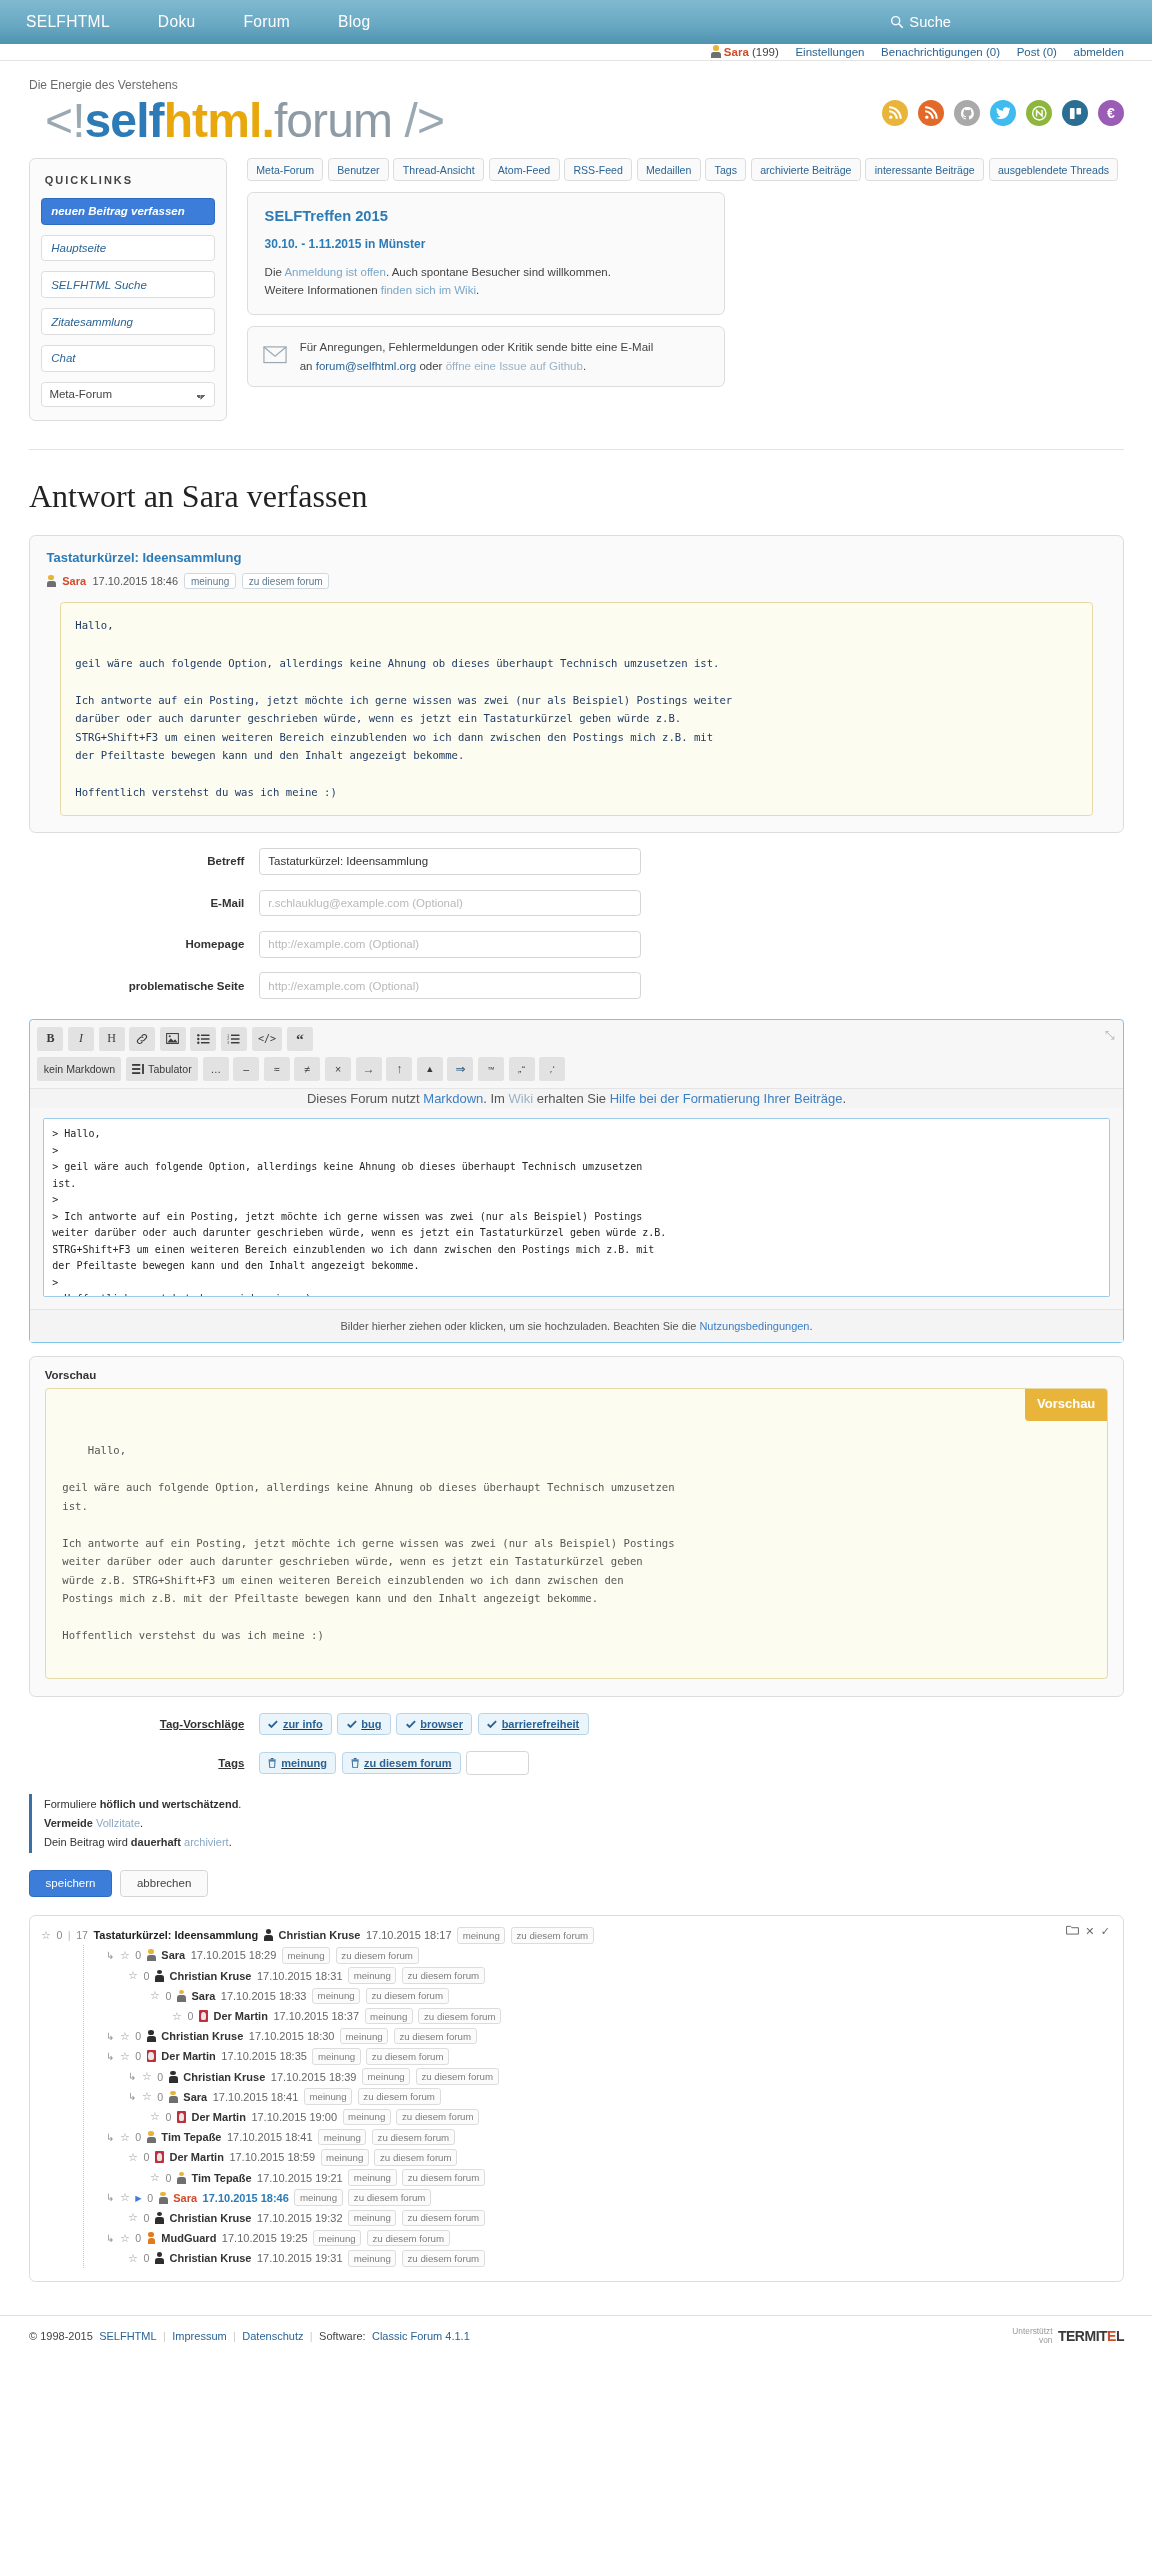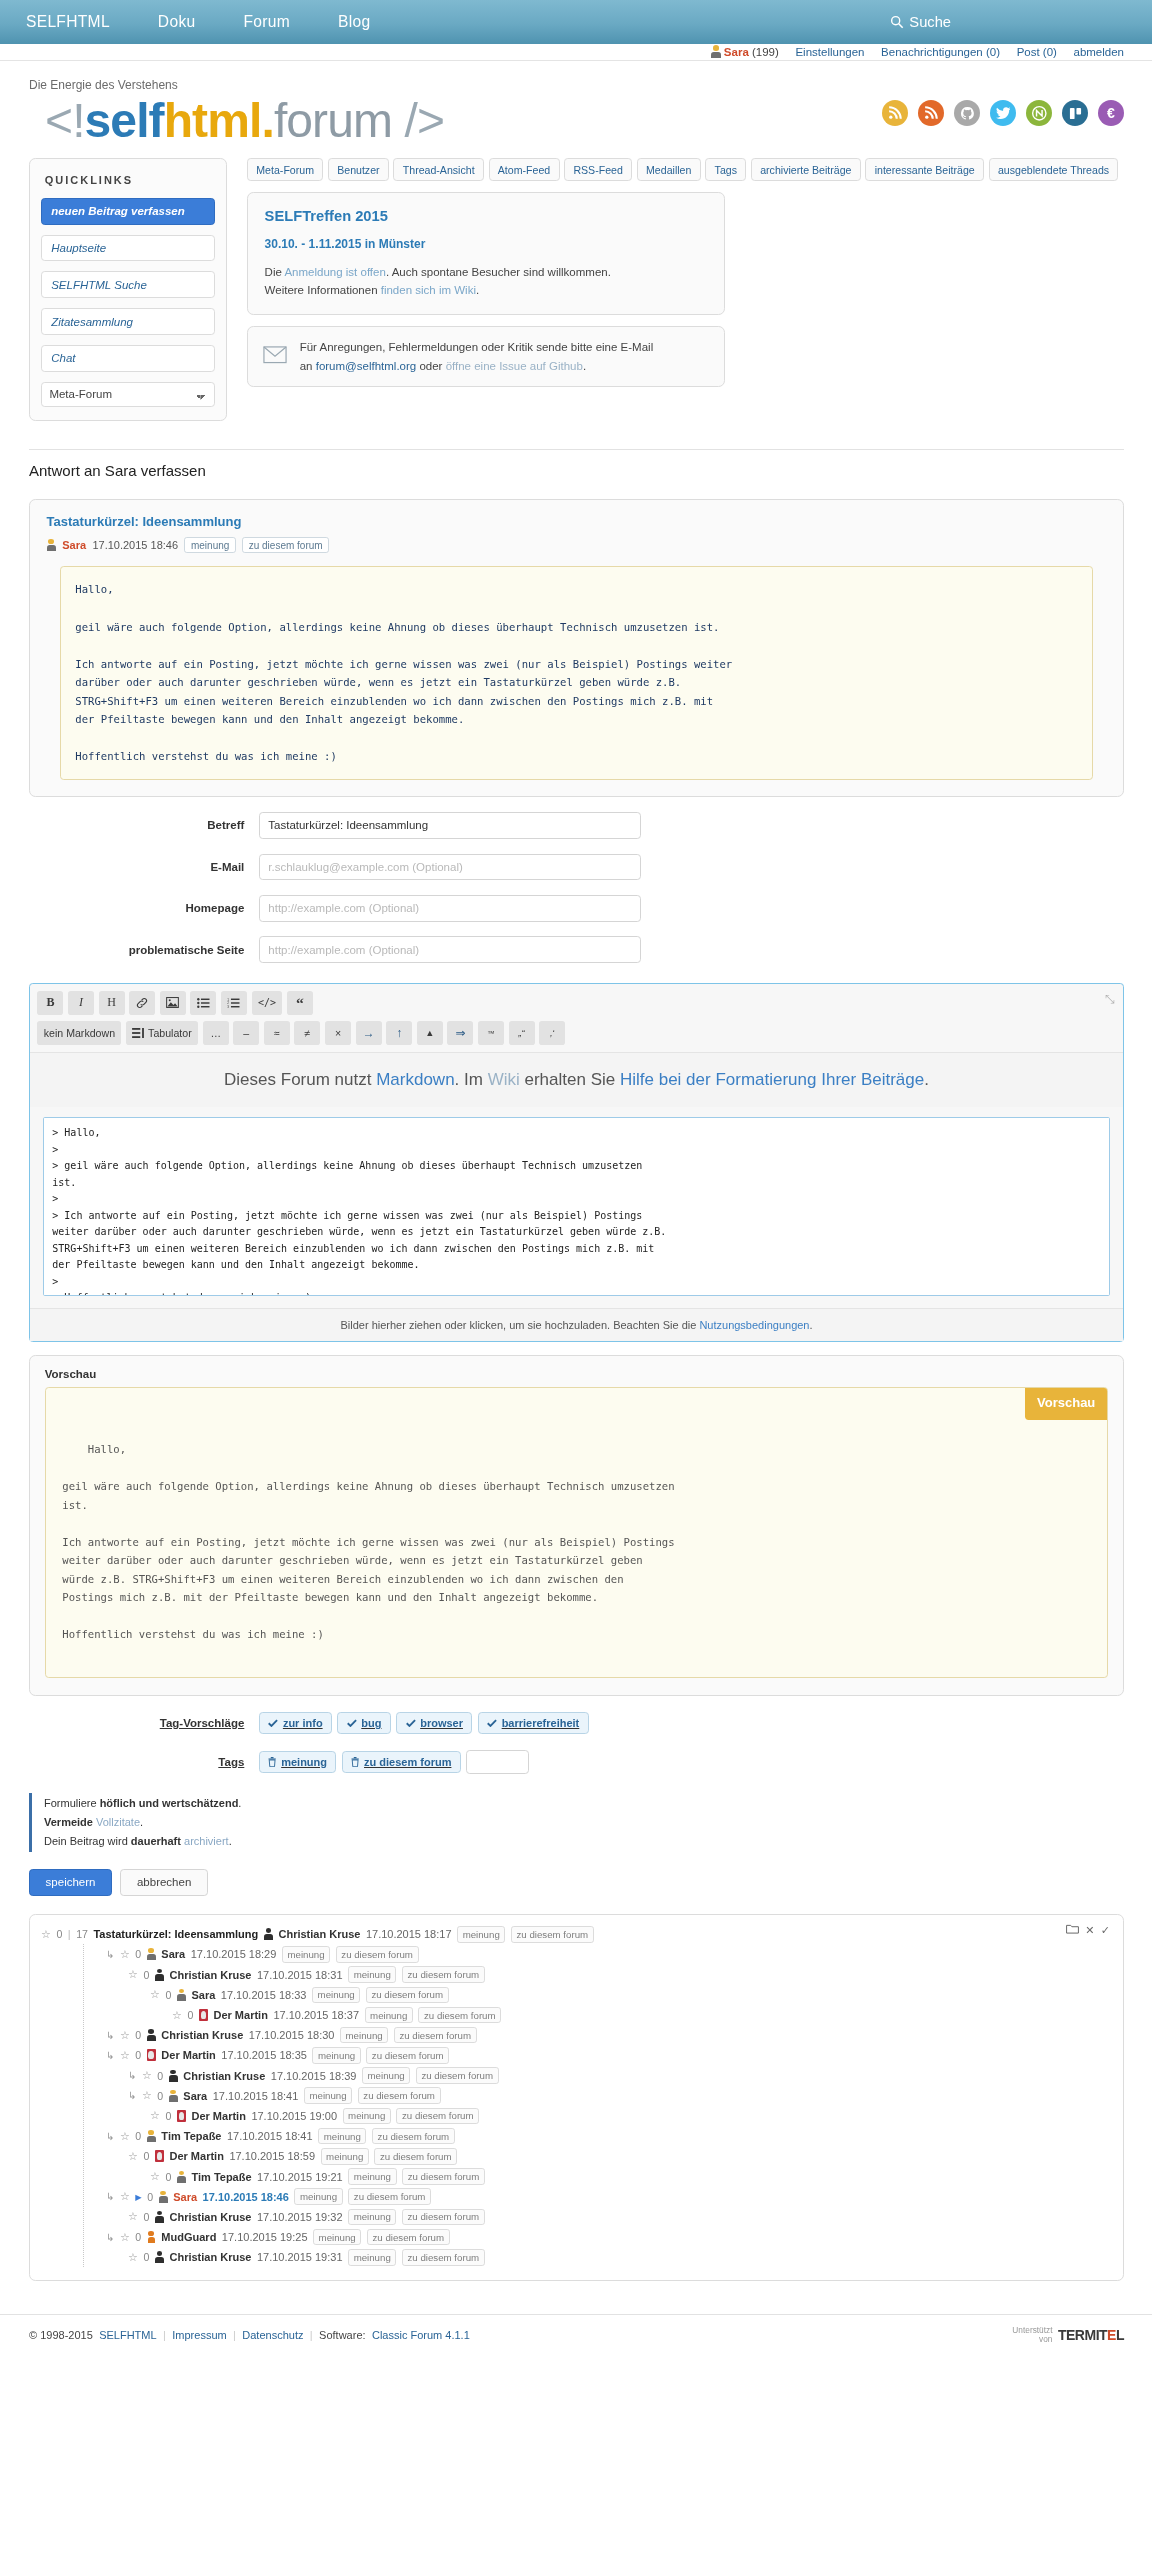--- a/index.html
+++ b/index.html
@@ -141,21 +141,21 @@
     border:0.9px solid #dcdcdc; border-radius:6.4px; background:#fafafa;
     padding:11px 14.7px; max-width:478px; display:flex; gap:13px; align-items:center;
   }
   .mailbox p { margin:0; font-size:11.5px; line-height:1.6; color:#444; }
   .mailbox a { color:#2a6496; text-decoration:none; }
   .mailbox a.dim { color:#9ab2c6; }
 
   .divider { border:0; border-top:0.9px solid #e2e2e2; margin:28px 29px 0 29px; }
 
   h1.page-title {
-    margin:12px 29px 20px 29px; font-size:15px; font-weight:normal; color:#222;
+    margin:28px 29px 20px 29px; font-size:32px; font-weight:normal; color:#222;font-family:Liberation Serif, serif;
   }
 
   
   .postbox {
     margin:0 29px; border:0.9px solid #dcdcdc; border-radius:6.4px;
     background:#fafafa; padding:14.7px 16.6px 16.6px 16.6px;
   }
   .post-title { color:#2c7bb6; font-size:13px; font-weight:bold; margin:0 0 7.4px 0; }
   .post-meta { display:flex; align-items:center; gap:6.4px; font-size:11px; color:#555; margin-bottom:13px; }
   .post-meta .author { color:#cf4b2a; font-weight:bold; }
@@ -198,21 +198,21 @@
     font-size:11px; color:#3a3a3a; cursor:pointer;
     font-family:"Liberation Serif", serif;
   }
   .tbrow2 .tbtn { font-family:"Liberation Sans", sans-serif; font-size:10.6px; }
   .tbrow2 { padding-bottom:7.4px; }
   .expand-icon {
     position:absolute; right:8.3px; top:7.4px; color:#b0b0b0; font-size:12px;
   }
   .mdhint {
     border-top:0.9px solid #e4e4e4;
-    text-align:center; font-size:17px; color:#555; padding:17px 0;
+    text-align:center; font-size:13px; color:#555; padding:2px 0;
     background:#f4f4f4;
   }
   .mdhint a { color:#3b7fc4; text-decoration:none; }
   .mdhint a.dim { color:#9ab2c6; }
   .ta-wrap { padding:9.2px 13px; background:#f7f7f7; }
   textarea.body {
     width:100%; height:179px; resize:none;
     border:0.9px solid #9ecbe8; border-radius:1.8px; background:#fff;
     font-family:"DejaVu Sans Mono", monospace; font-size:10px;
     color:#222; line-height:1.65; padding:7.4px 8.3px;

